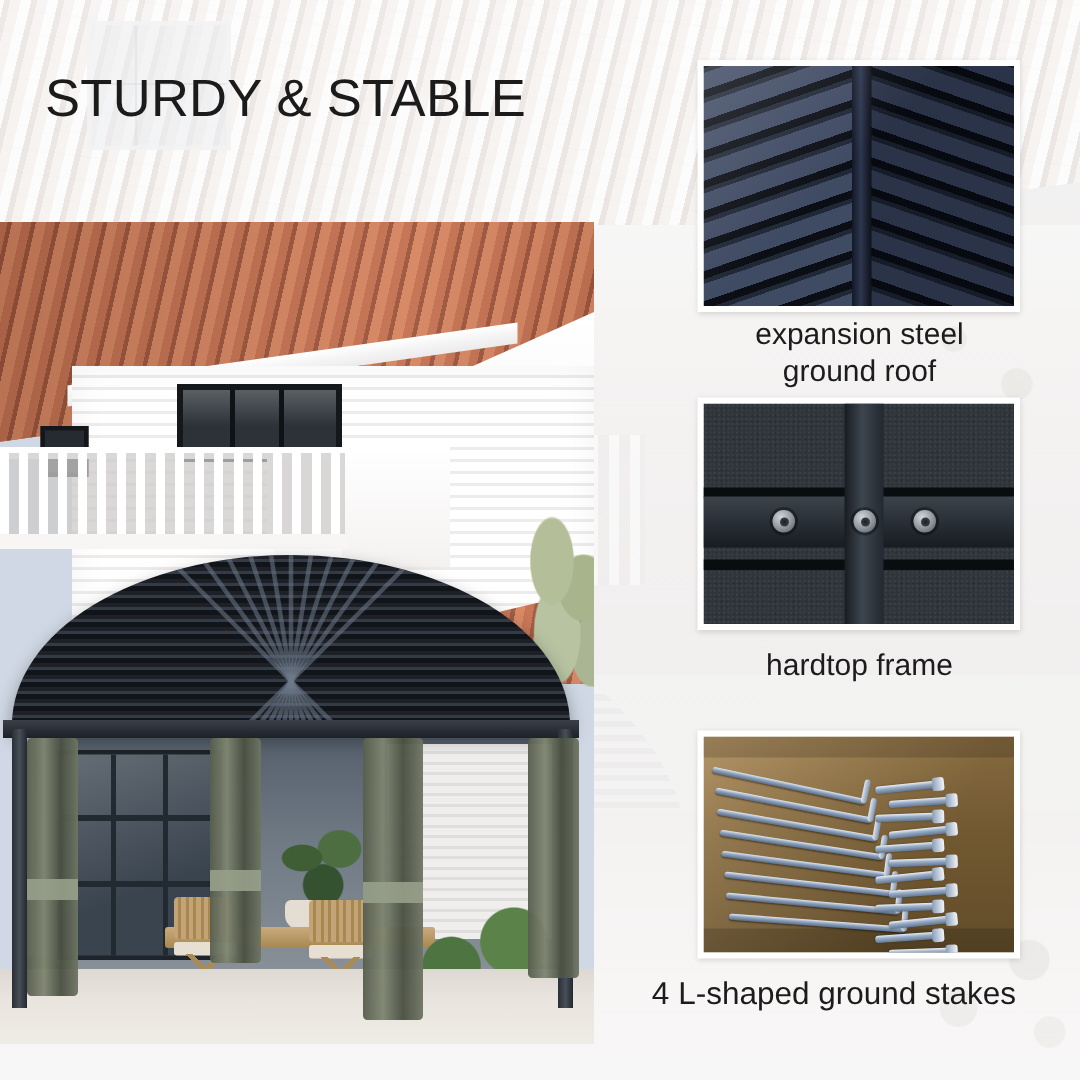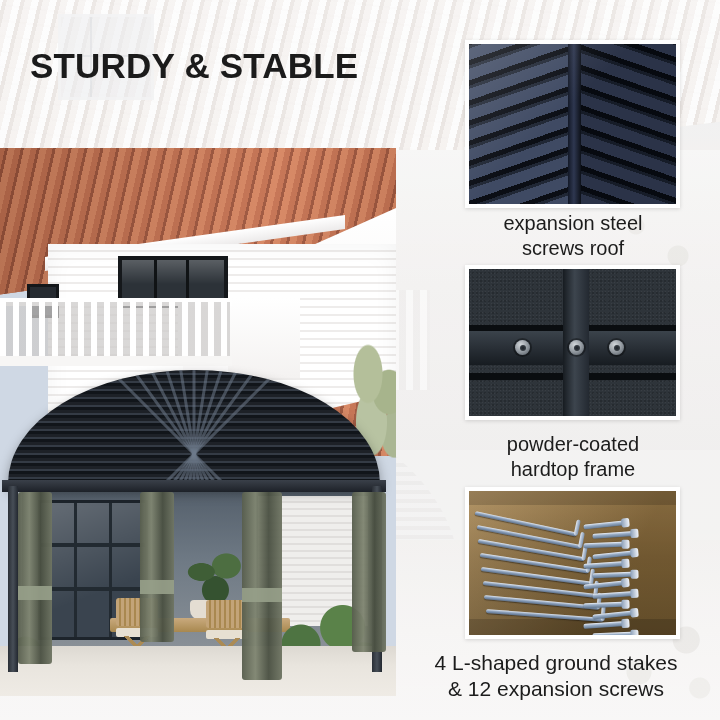--- a/index.html
+++ b/index.html
@@ -60,21 +60,21 @@
   .bg-foliage2{position:absolute;left:600px;top:190px;width:120px;height:120px;
     background:
       radial-gradient(circle at 30% 30%,rgba(221,218,213,.55) 0 8px,transparent 9px),
       radial-gradient(circle at 65% 55%,rgba(216,213,207,.5) 0 10px,transparent 11px),
       radial-gradient(circle at 45% 78%,rgba(223,220,214,.5) 0 9px,transparent 10px);}
   .bg-veil{position:absolute;inset:0;background:
       linear-gradient(180deg,rgba(255,255,255,.42) 0%,rgba(255,255,255,.30) 35%,rgba(255,255,255,.40) 100%);}
 
   
   .headline{position:absolute;left:30px;top:46px;z-index:30;
-    font-size:35px;font-weight:bold;letter-spacing:.2px;color:#1b1b1b;
+    font-size:35px;font-weight:normal;letter-spacing:.2px;color:#1b1b1b;
     font-family:"Liberation Sans","DejaVu Sans",sans-serif;white-space:nowrap;}
 
   
   .hero{position:absolute;left:0px;top:148px;width:396px;height:548px;
     overflow:hidden;z-index:20;background:#cfd8e4;}
   .h-sky{position:absolute;left:0;top:0;width:396px;height:120px;
     background:linear-gradient(180deg,#b9cbe0 0%,#cfdce9 55%,#e4ecf3 100%);}
   .h-roof{position:absolute;left:-60px;top:-20px;width:560px;height:175px;
     background:
       repeating-linear-gradient(103deg,
@@ -363,37 +363,36 @@
   <div class="panel p1">
     <div class="panel-inner">
       <div class="louver-l"></div>
       <div class="louver-r"></div>
       <div class="ridge"></div>
       <div class="p1-gloss"></div>
     </div>
   </div>
   <div class="cap cap1">
     <span>expansion steel</span>
-    <span>screws roof</span>
+    <span>ground roof</span>
   </div>
 
   <div class="panel p2">
     <div class="panel-inner">
       <div class="frame-bg"></div>
       <div class="gap-h" style="top:56px;"></div>
       <div class="gap-h" style="top:104px;"></div>
       <div class="beam-h" style="top:62px;"></div>
       <div class="beam-v" style="left:94px;"></div>
       <div class="screw" style="left:46px;top:71px;"></div>
       <div class="screw" style="left:100px;top:71px;"></div>
       <div class="screw" style="left:140px;top:71px;"></div>
     </div>
   </div>
   <div class="cap cap2">
-    <span>powder-coated</span>
     <span>hardtop frame</span>
   </div>
 
   <div class="panel p3">
     <div class="panel-inner">
       <div class="fabric"></div>
       <div class="fabric-fold" style="left:0;top:0;width:100%;height:14px;"></div>
       <div class="fabric-fold" style="left:0;bottom:0;width:100%;height:16px;"></div>
       <div id="stakes">
           <div class="stake" style="left: 6px; top: 20px; width: 104px; transform: rotate(12deg);">
@@ -432,16 +431,15 @@
           <div class="bolt" style="left: 141px; top: 84px; transform: rotate(86deg);"></div>
           <div class="bolt" style="left: 132px; top: 94px; transform: rotate(88deg);"></div>
           <div class="bolt" style="left: 141px; top: 104px; transform: rotate(84deg);"></div>
           <div class="bolt" style="left: 132px; top: 114px; transform: rotate(86deg);"></div>
           <div class="bolt" style="left: 141px; top: 124px; transform: rotate(88deg);"></div>
         </div>
     </div>
   </div>
   <div class="cap cap3">
     <span>4 L-shaped ground stakes</span>
-    <span>&amp; 12 expansion screws</span>
   </div>
 
 </div>
 
 </body></html>

